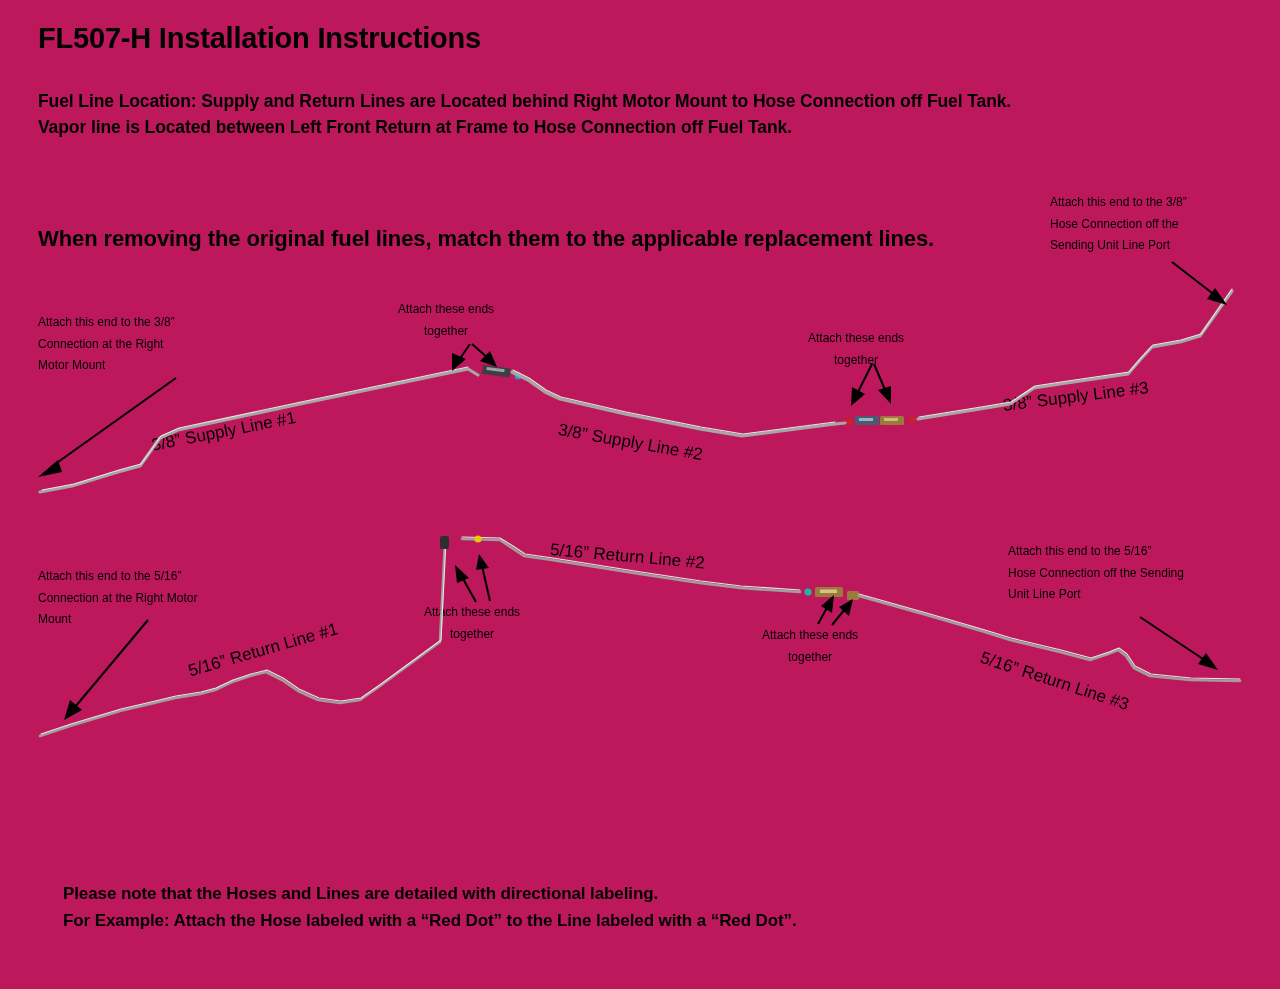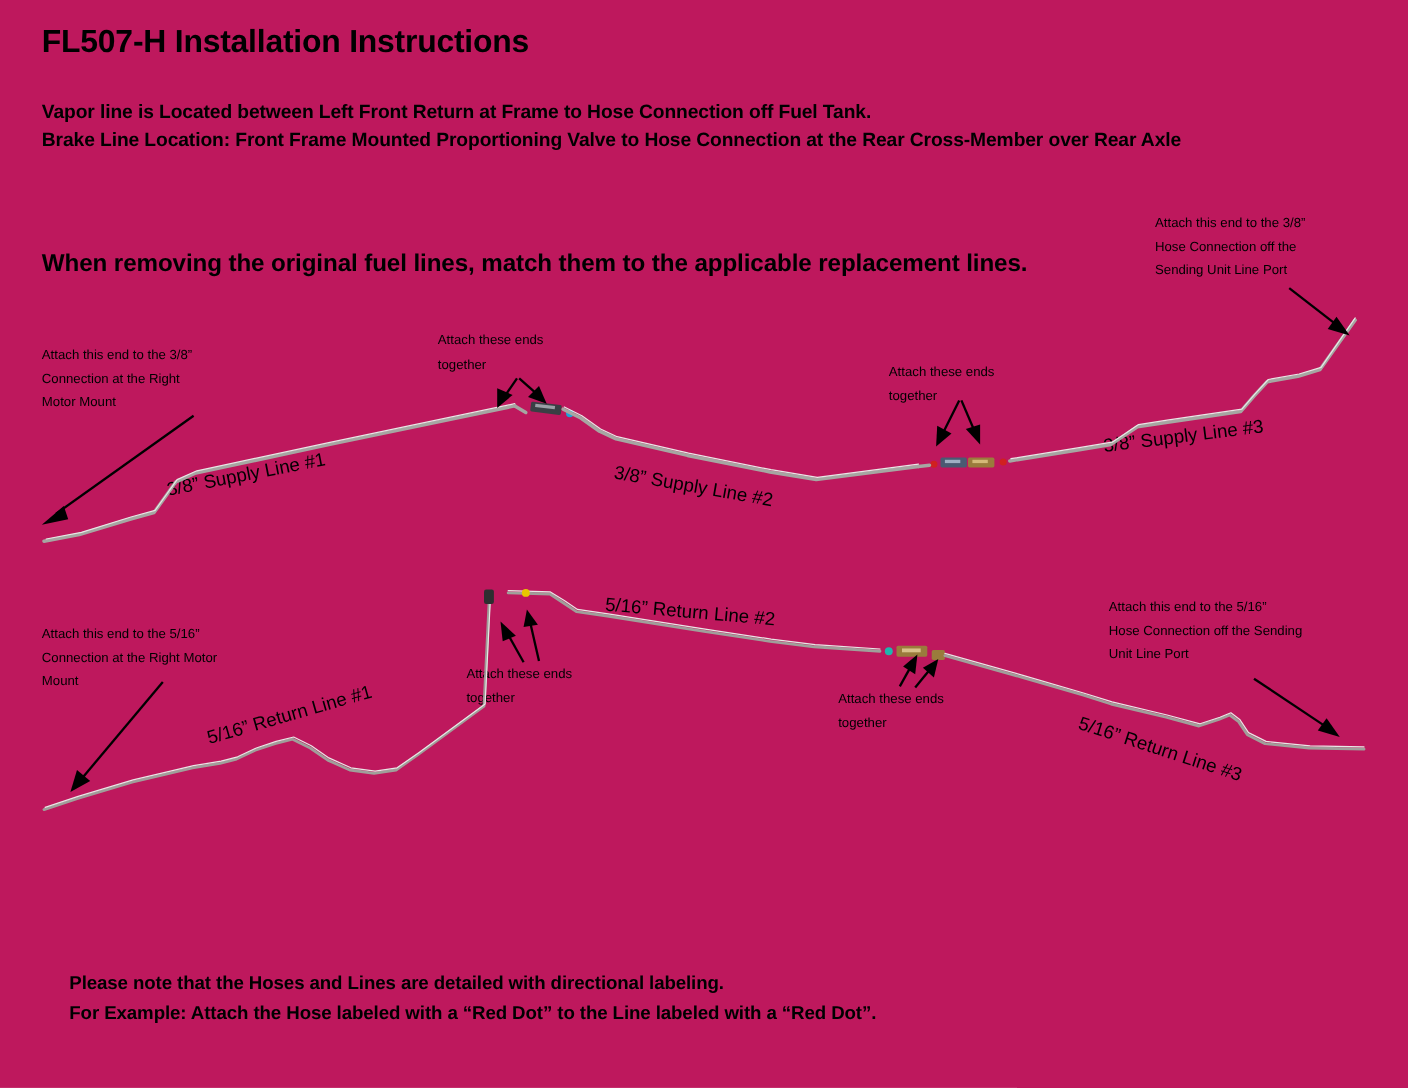--- a/index.html
+++ b/index.html
@@ -69,21 +69,21 @@
   }
 
   
   .callout {
     position: absolute;
     font-size: 12px;
     line-height: 21.5px;
     color: #000;
     white-space: pre-line;
   }
-  .callout.center { text-align: left; }
+  .callout.center { text-align: center; }
 
   
   .part-label {
     position: absolute;
     font-size: 17px;
     color: #000;
     white-space: nowrap;
     transform-origin: left top;
   }
 
@@ -124,22 +124,22 @@
   .leader-head { fill: #000000; stroke: none; }
 </style>
 </head>
 <body>
 
 <div id="page">
 
   <div class="doc-title">FL507-H Installation Instructions</div>
 
   <div class="intro-block">
+    <div class="intro-line">Fuel Line Location:  Supply and Return Lines are Located behind Right Motor Mount to Hose Connection off Fuel Tank.</div>
     <div class="intro-line">Vapor line is Located between Left Front Return at Frame to Hose Connection off Fuel Tank.</div>
-    <div class="intro-line wrapped">Brake Line Location: Front Frame Mounted Proportioning Valve to Hose Connection at the Rear Cross-Member over Rear Axle</div>
   </div>
 
   <div class="emphasis-line">When removing the original fuel lines, match them to the applicable replacement lines.</div>
 
   <div class="callout" style="left:38px; top:312px;">Attach this end to the 3/8”
 Connection at the Right
 Motor Mount</div>
 
   <div class="callout center" style="left:398px; top:299px;">Attach these ends
 together</div>

